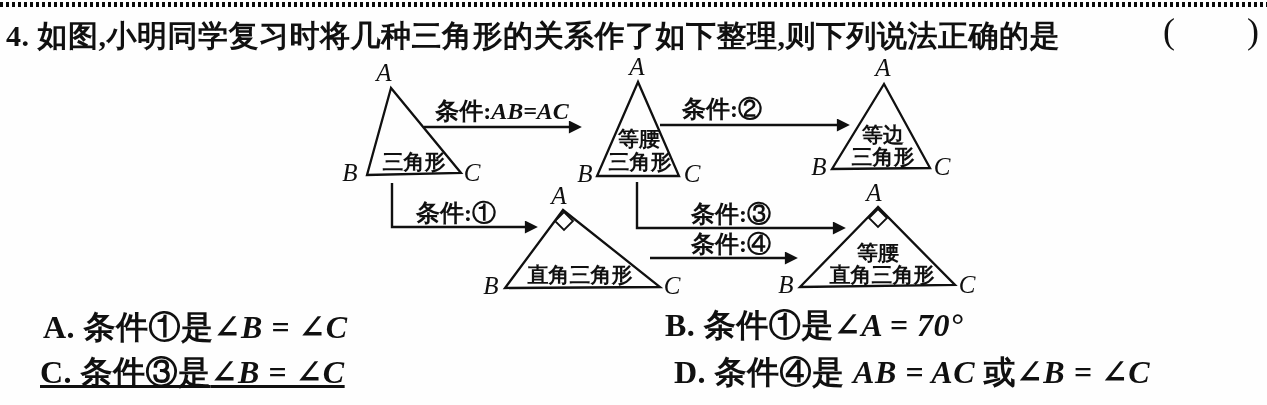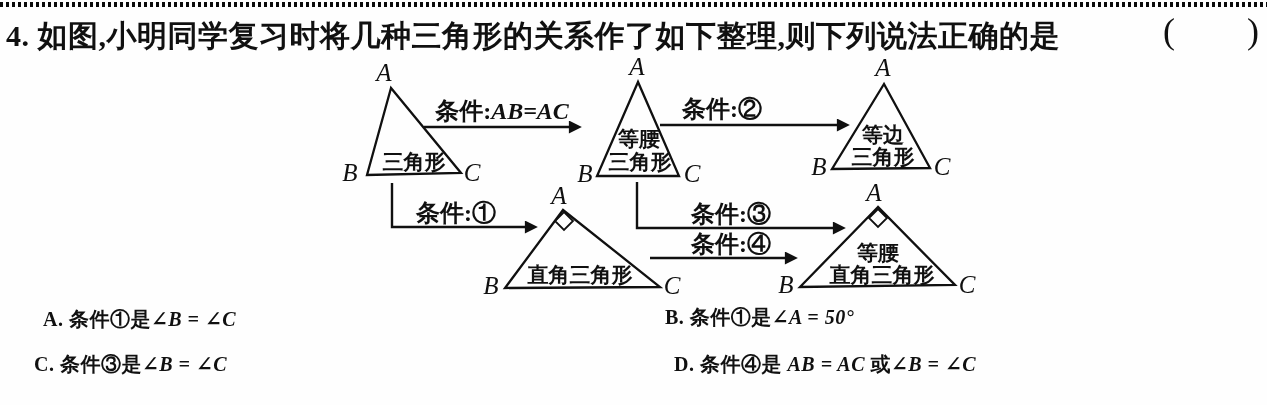--- a/index.html
+++ b/index.html
@@ -29,21 +29,21 @@
   svg.diagram{position:absolute;left:0;top:55px;}
   svg.diagram text{fill:#101010;}
   .tri{fill:none;stroke:#101010;stroke-width:2.3;stroke-linejoin:miter;}
   .conn{fill:none;stroke:#101010;stroke-width:2.4;}
   .ramark{fill:none;stroke:#101010;stroke-width:1.8;}
   .cjk{font-size:21px;font-weight:600;}
   .cond{font-size:24px;font-weight:600;}
   .vtx{font-size:25px;font-style:italic;}
   .it{font-style:italic;}
   .choice{
-    position:absolute;font-size:20px;font-weight:600;
+    position:absolute;font-size:32px;font-weight:600;
     letter-spacing:0.5px;white-space:nowrap;
   }
   .choice .math{font-style:italic;font-weight:600;}
   .choice .cn{font-style:normal;}
 </style>
 </head>
 <body>
 
 <div class="page">
 
@@ -110,22 +110,22 @@
     <text class="vtx" text-anchor="middle" x="786" y="238">B</text>
     <text class="vtx" text-anchor="middle" x="967" y="238">C</text>
     <text class="cjk" text-anchor="middle" x="878" y="205">等腰</text>
     <text class="cjk" text-anchor="middle" x="882" y="227">直角三角形</text>
   </svg>
 
   <div class="choice" style="left:43px;top:306px;">
     <span class="cn">A. 条件①是</span><span class="math">∠B = ∠C</span>
   </div>
   <div class="choice" style="left:665px;top:304px;">
-    <span class="cn">B. 条件①是</span><span class="math">∠A = 50°</span>
+    <span class="cn">B. 条件①是</span><span class="math">∠A = 70°</span>
   </div>
-  <div class="choice" style="left:34px;top:351px;">
+  <div class="choice" style="left:40px;top:351px;text-decoration:underline;">
     <span class="cn">C. 条件③是</span><span class="math">∠B = ∠C</span>
   </div>
   <div class="choice" style="left:665px;top:351px;margin-left:9px;">
     <span class="cn">D. 条件④是 </span><span class="math">AB = AC</span><span class="cn"> 或</span><span class="math">∠B = ∠C</span>
   </div>
 
 </div>
 
 </body></html>

